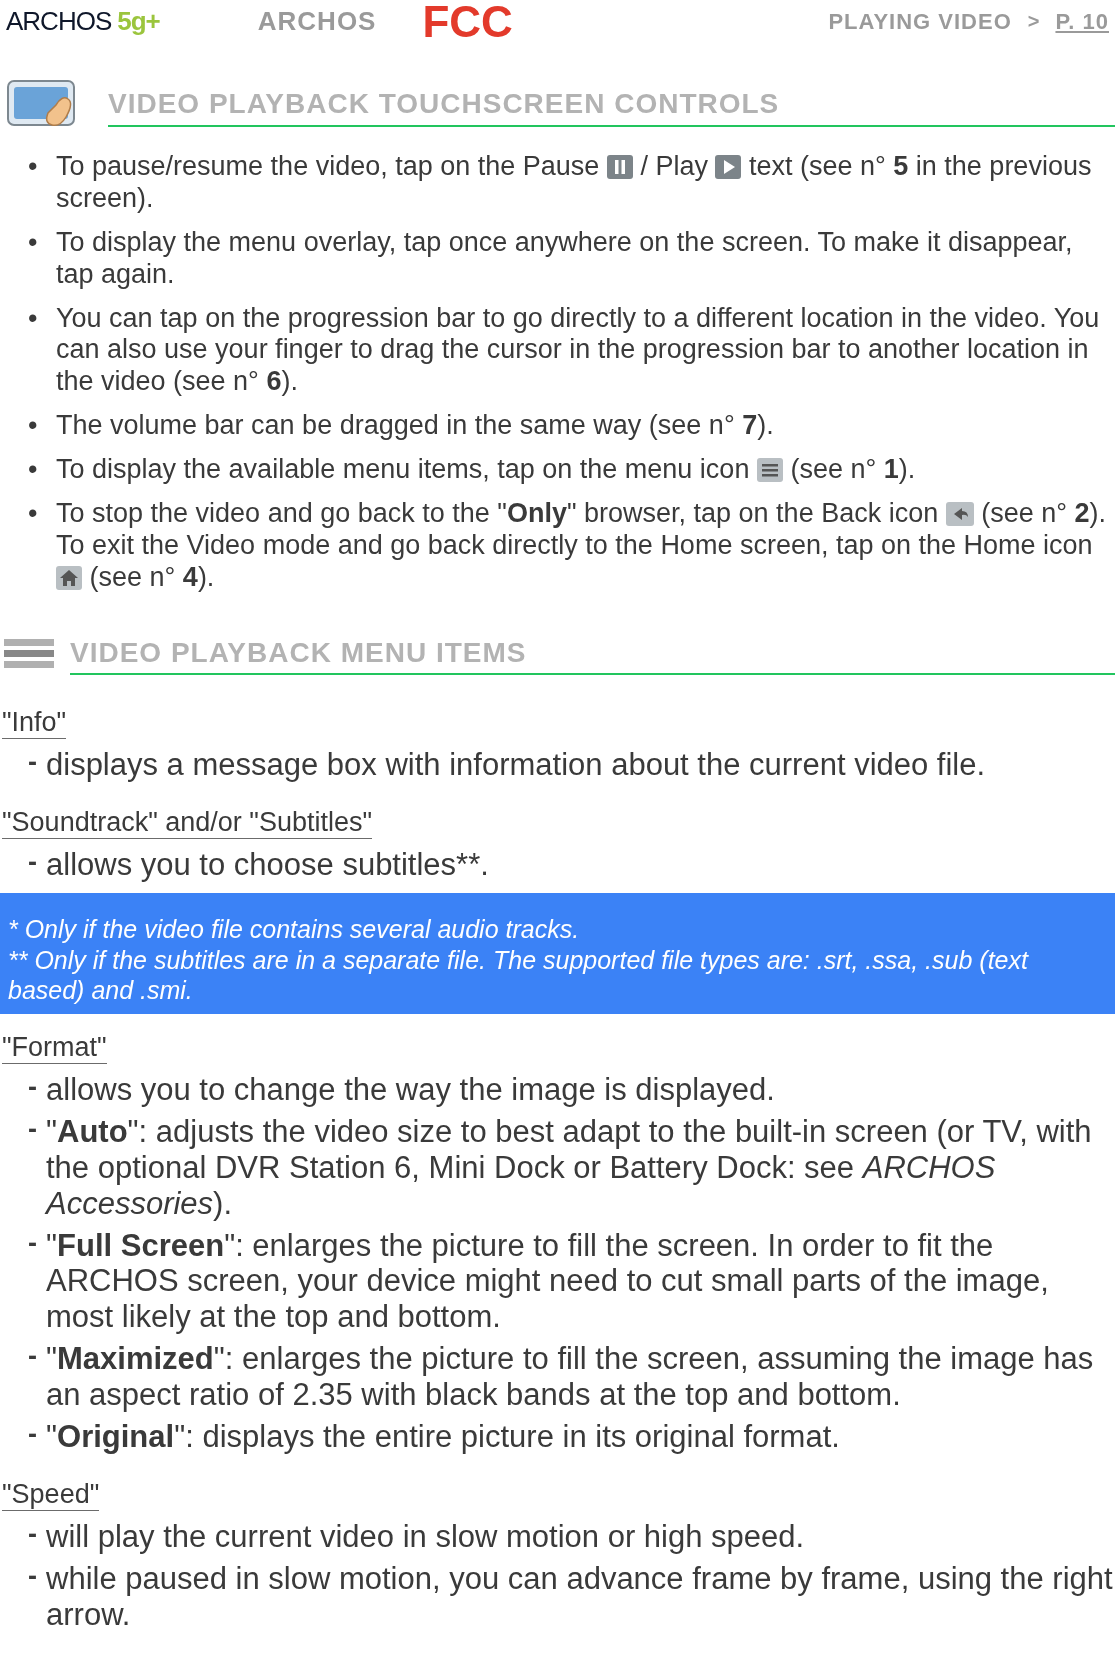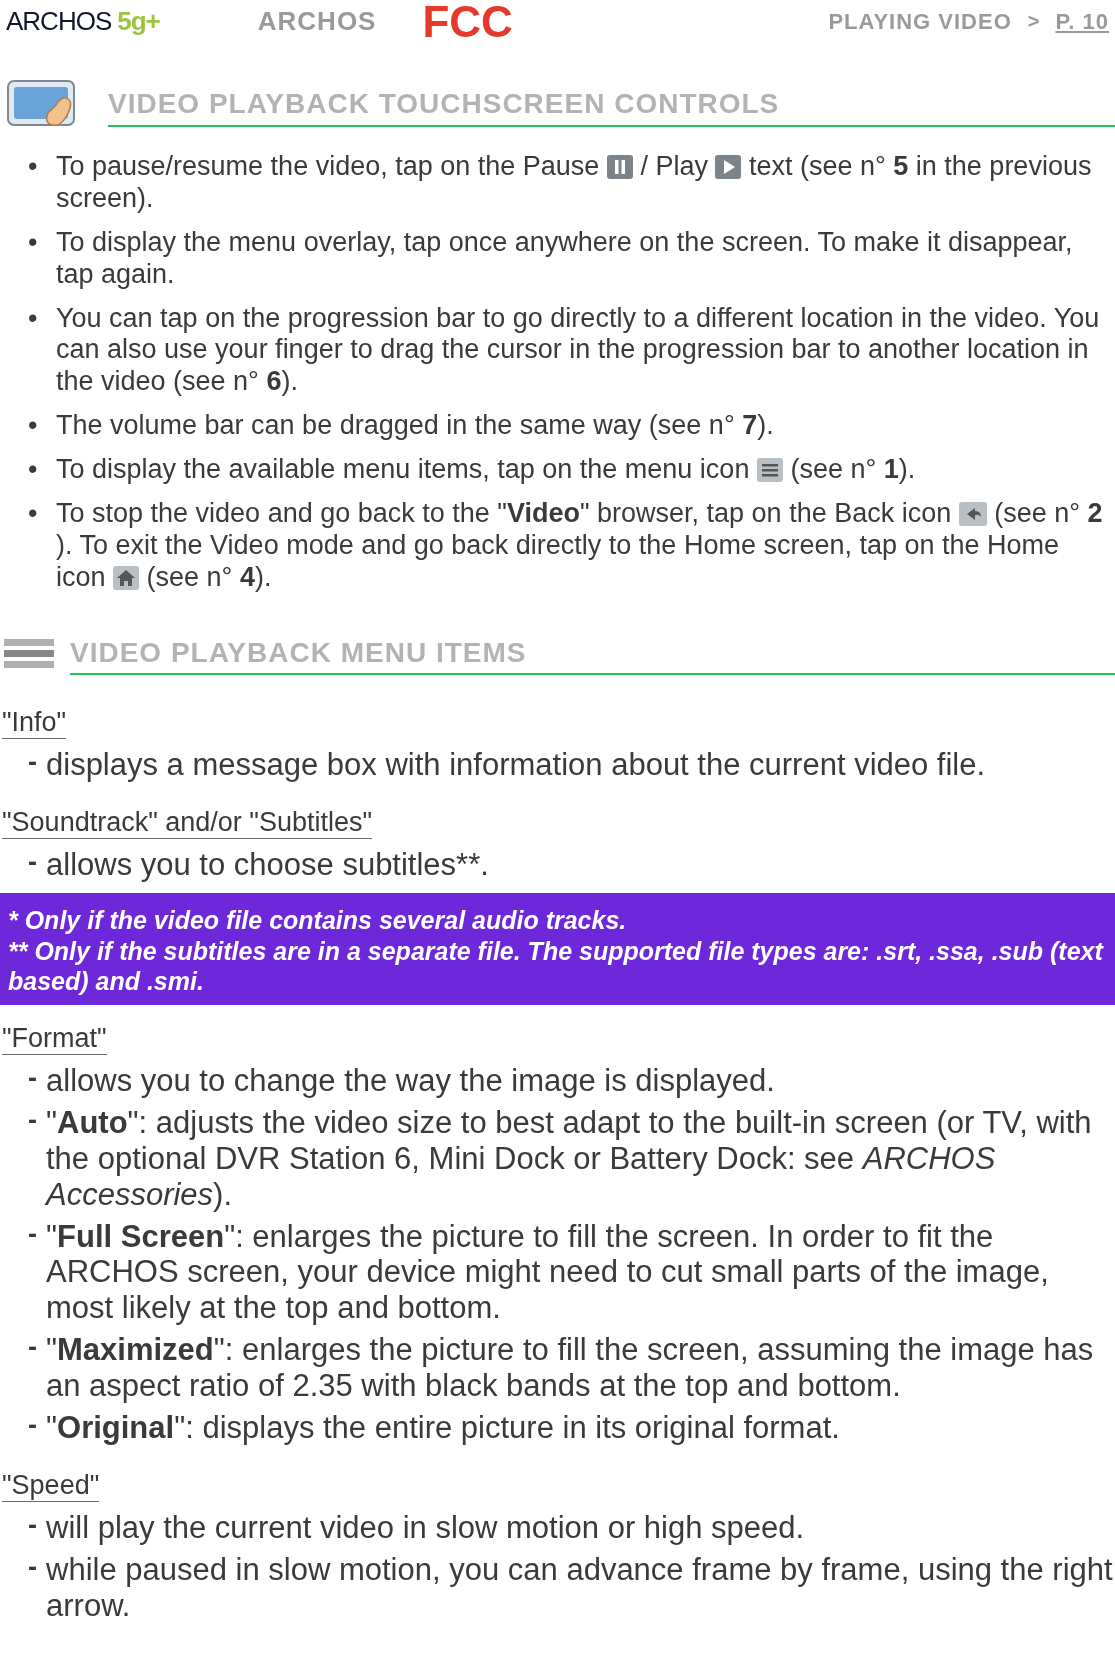--- a/index.html
+++ b/index.html
@@ -143,26 +143,26 @@
   ul.dash > li::before {
     content: "-";
     position: absolute;
     left: 0;
     top: 0;
     font-size: 27px;
     font-weight: 600;
     color: #3a3a3a;
   }
   .note-box {
-    background: #6d28d9;
+    background: #3b82f6;
     color: #ffffff;
     font-style: italic;
-    font-weight: 700;
+    font-weight: 400;
     font-size: 25px;
-    padding: 12px 8px 8px 8px;
+    padding: 21px 8px 8px 8px;
     line-height: 1.22;
     margin: 10px 0 0 0;
   }
   .italic-ref { font-style: italic; }
 </style>
 </head>
 <body>
 
 <div class="header">
   <span class="logo-archos">ARCHOS</span>
@@ -212,21 +212,21 @@
     <span>To display the available menu items, tap on the menu icon </span><span class="inline-icon">
         <svg width="26" height="24">
           <rect x="0" y="0" width="26" height="24" rx="3" fill="#b9bfc3"></rect>
           <rect x="5" y="6" width="16" height="2.5" fill="#555"></rect>
           <rect x="5" y="11" width="16" height="2.5" fill="#555"></rect>
           <rect x="5" y="16" width="16" height="2.5" fill="#555"></rect>
         </svg>
       </span><span> (see n° </span><span class="num-box">1</span><span>).</span>
   </li>
   <li>
-    <span>To stop the video and go back to the "</span><span class="bold-word">Video</span><span>" browser, tap on the Back icon </span><span class="inline-icon">
+    <span>To stop the video and go back to the "</span><span class="bold-word">Only</span><span>" browser, tap on the Back icon </span><span class="inline-icon">
         <svg width="28" height="24">
           <rect x="0" y="0" width="28" height="24" rx="3" fill="#b9bfc3"></rect>
           <path d="M8 12 L16 6 L16 9 Q22 9 22 15 Q20 12 16 13 L16 18 Z" fill="#555"></path>
         </svg>
       </span><span> (see n° </span><span class="num-box">2</span><span>). To exit the Video mode and go back directly to the Home screen, tap on the Home icon </span><span class="inline-icon">
         <svg width="26" height="24">
           <rect x="0" y="0" width="26" height="24" rx="3" fill="#b9bfc3"></rect>
           <path d="M13 4 L22 12 L19 12 L19 20 L15 20 L15 15 L11 15 L11 20 L7 20 L7 12 L4 12 Z" fill="#555"></path>
         </svg>
       </span><span> (see n° </span><span class="num-box">4</span><span>).</span>

